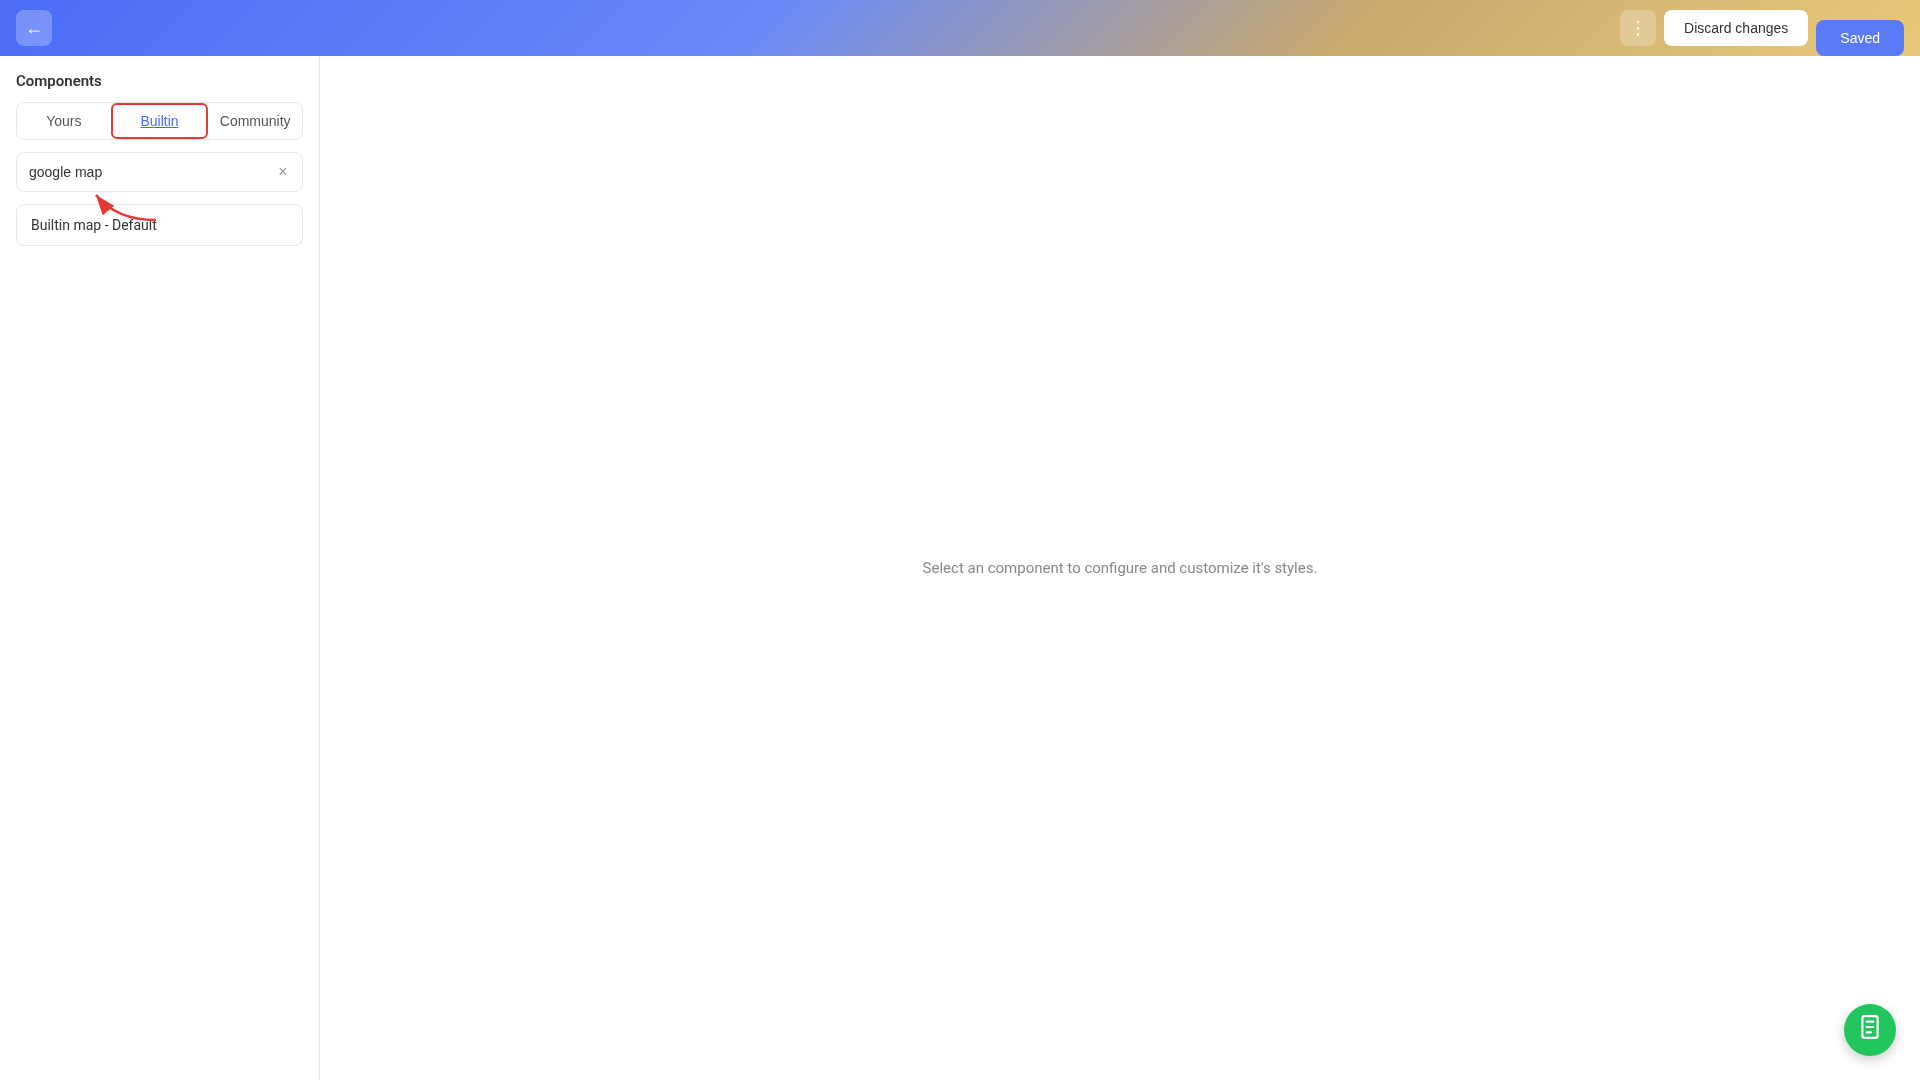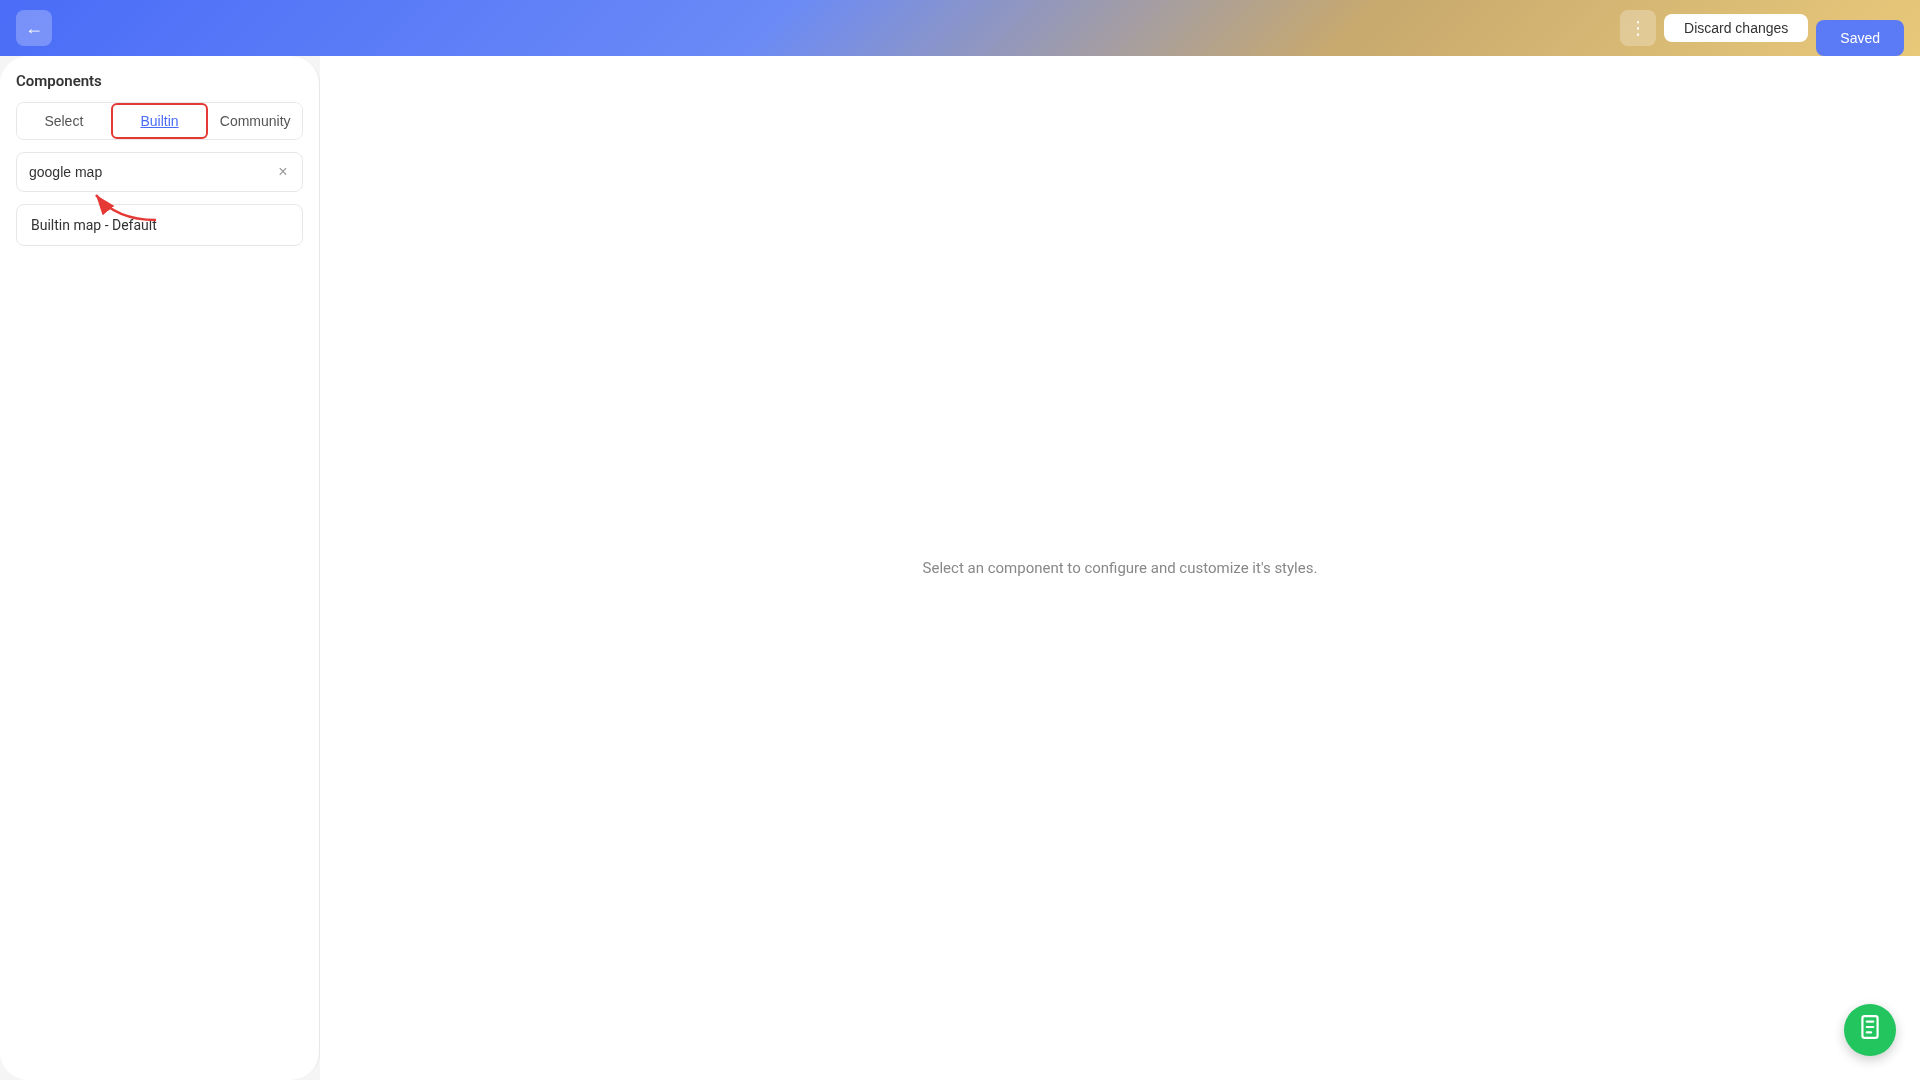--- a/index.html
+++ b/index.html
@@ -61,21 +61,21 @@
       display: flex;
       align-items: center;
       justify-content: center;
       cursor: pointer;
       border: none;
       color: white;
       font-size: 18px;
     }
 
     .discard-button {
-      height: 28px;
+      height: 36px;
       padding: 0 20px;
       background: white;
       border: none;
       border-radius: 8px;
       color: #333;
       font-size: 14px;
       font-weight: 500;
       cursor: pointer;
     }
 
@@ -99,21 +99,20 @@
       height: calc(1080px - 56px);
     }
 
     
     .sidebar {
       width: 320px;
       background: white;
       border-right: 1px solid #e5e7eb;
       padding: 16px;
       flex-shrink: 0;
-      border-radius: 28px;
     }
 
     .sidebar-title {
       font-size: 15px;
       font-weight: 600;
       color: #333;
       margin-bottom: 12px;
     }
 
     
@@ -239,21 +238,21 @@
     <button class="saved-button">Saved</button>
   </div>
 </div>
 
 <div class="main-container">
 
   <div class="sidebar">
     <div class="sidebar-title">Components</div>
 
     <div class="tabs-container">
-      <button class="tab-item">Select</button>
+      <button class="tab-item">Yours</button>
       <button class="tab-item active">Builtin</button>
       <button class="tab-item">Community</button>
     </div>
 
     <div class="search-container" style="position:relative;">
       <input class="search-input" type="text" value="google map" style="">
       <button class="search-clear">×</button>
 
       
       <svg style="position:absolute; left:70px; top:28px; width:80px; height:50px; overflow:visible; pointer-events:none; z-index:200;" viewBox="0 0 80 50">

